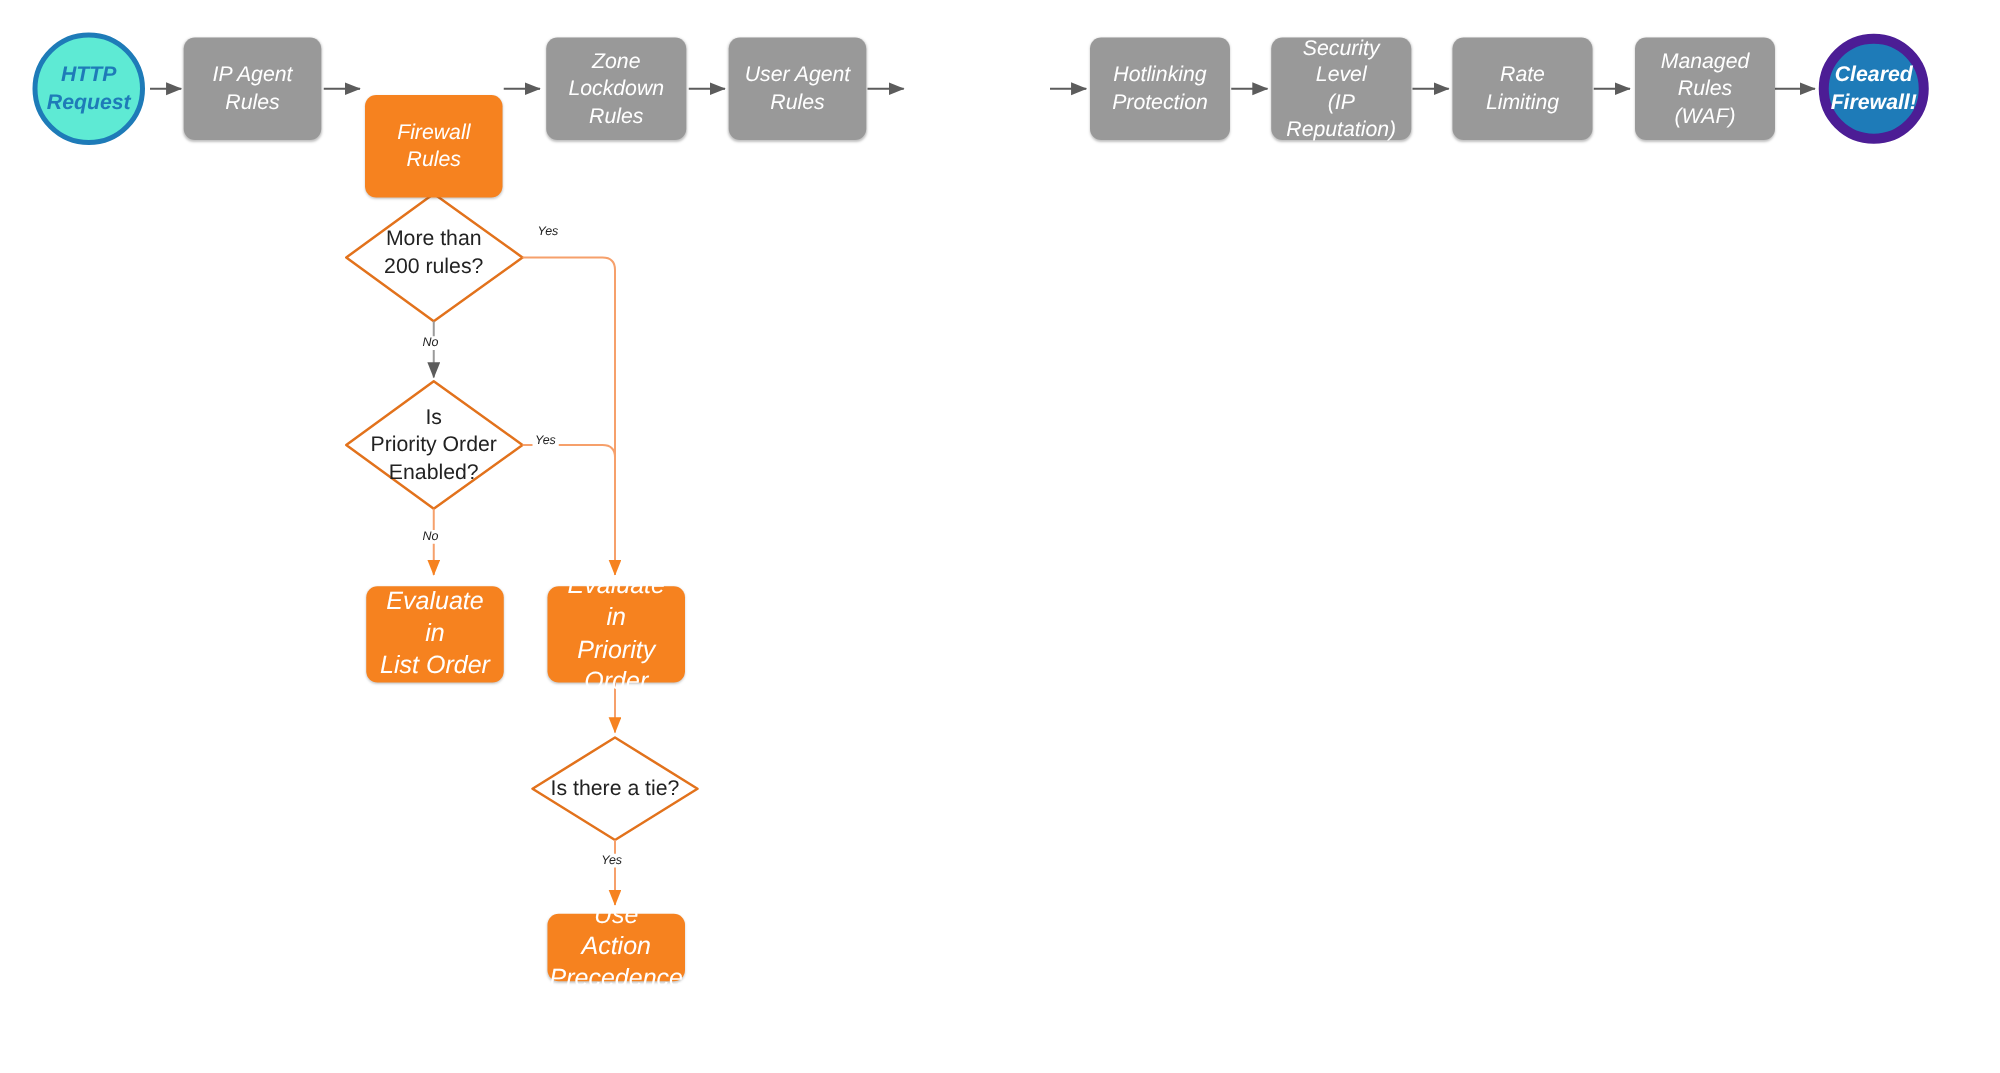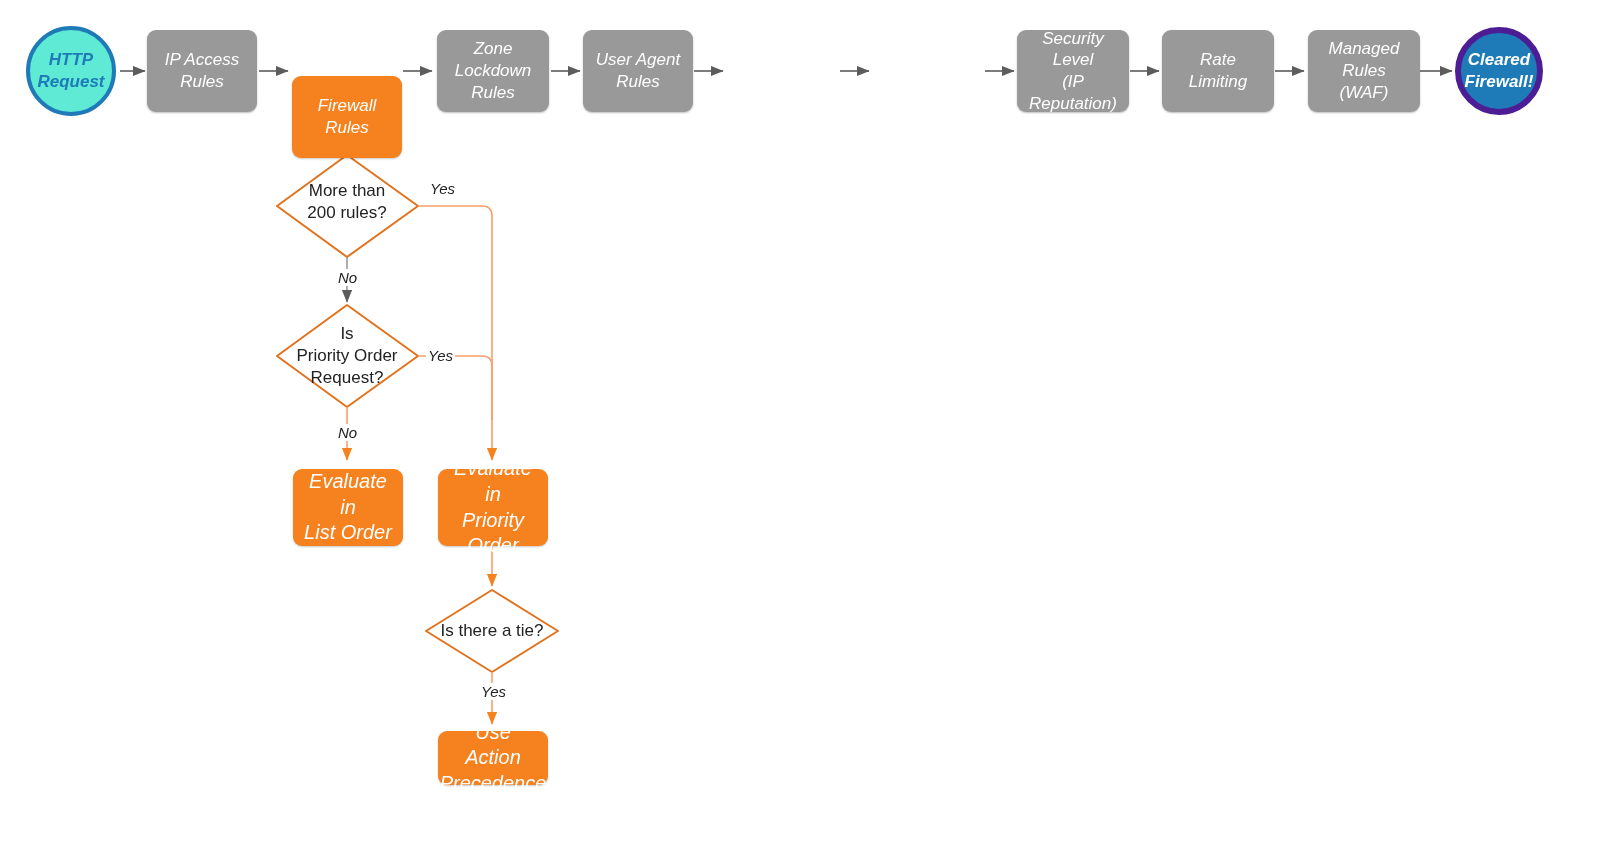--- a/index.html
+++ b/index.html
@@ -64,21 +64,21 @@
     font-weight: bold;
     font-size: 17px;
   }
   .term.hollow {
     background: #5eead4;
     border: 4px solid #1E7BB8;
     color: #1E7BB8;
   }
   .term.filled {
     background: #1E7BB8;
-    border: 6px solid #4c1d95;
+    border: 8px solid #4c1d95;
     color: #ffffff;
   }
 
   
   .action {
     border-radius: 9px;
     font-style: italic;
     font-size: 20px;
     color: #ffffff;
     background: #F6821F;
@@ -95,21 +95,21 @@
     font-size: 17px;
     color: #222222;
     line-height: 1.3;
     white-space: pre-line;
     box-sizing: border-box;
   }
 
   
   .edge-label {
     position: absolute;
-    font-size: 15px;
+    font-size: 10px;
     font-style: italic;
     color: #222222;
     background: #ffffff;
     padding: 0 2px;
     white-space: nowrap;
   }
 </style>
 </head>
 <body>
 
@@ -155,55 +155,57 @@
     <line x1="492" y1="546" x2="492" y2="586" stroke="#F6A06B" stroke-width="1.6" fill="none" marker-end="url(#arrowOrange)"></line>
 
     <path d="M492,590 L558,631 L492,672 L426,631 Z" fill="#ffffff" stroke="#E2721C" stroke-width="2" stroke-linejoin="round"></path>
 
     <line x1="492" y1="672" x2="492" y2="724" stroke="#F6A06B" stroke-width="1.6" fill="none" marker-end="url(#arrowOrange)"></line>
   </svg>
 
   <div class="node term hollow" style="left:26px;  top:26px;  width:90px;  height:90px;">HTTP
 Request</div>
 
-  <div class="node proc gray" style="left:147px; top:30px; width:110px; height:82px;">IP Access
+  <div class="node proc gray" style="left:147px; top:30px; width:110px; height:82px;">IP Agent
 Rules</div>
 
   <div class="node proc orange" style="left:292px; top:30px; width:110px; height:82px;margin-top:46px;">Firewall
 Rules</div>
 
   <div class="node proc gray" style="left:437px; top:30px; width:112px; height:82px;">Zone
 Lockdown
 Rules</div>
 
   <div class="node proc gray" style="left:583px; top:30px; width:110px; height:82px;">User Agent
 Rules</div>
 
 
+  <div class="node proc gray" style="left:872px; top:30px; width:112px; height:82px;">Hotlinking
+Protection</div>
 
   <div class="node proc gray" style="left:1017px; top:30px; width:112px; height:82px;text-align:center;">Security
 Level
 (IP Reputation)</div>
 
   <div class="node proc gray" style="left:1162px; top:30px; width:112px; height:82px;">Rate
 Limiting</div>
 
   <div class="node proc gray" style="left:1308px; top:30px; width:112px; height:82px;">Managed
 Rules
 (WAF)</div>
 
   <div class="node term filled" style="left:1455px; top:27px; width:88px; height:88px;">Cleared
 Firewall!</div>
 
   <div class="diamond-label" style="left:287px; top:172px; width:120px; height:60px;">More than
 200 rules?</div>
 
   <div class="diamond-label" style="left:282px; top:321px; width:130px; height:70px;">Is
 Priority Order
-Request?</div>
+Enabled?</div>
 
   <div class="diamond-label" style="left:432px; top:616px; width:120px; height:30px;">Is there a tie?</div>
 
   <div class="edge-label" style="left:428px; top:180px;">Yes</div>
 
   <div class="edge-label" style="left:336px; top:269px;">No</div>
 
   <div class="edge-label" style="left:426px; top:347px;">Yes</div>
 
   <div class="edge-label" style="left:336px; top:424px;">No</div>

